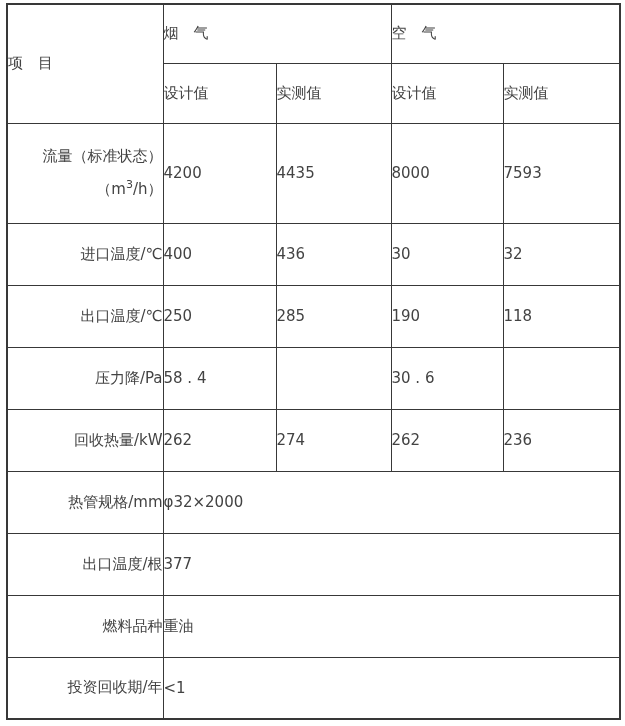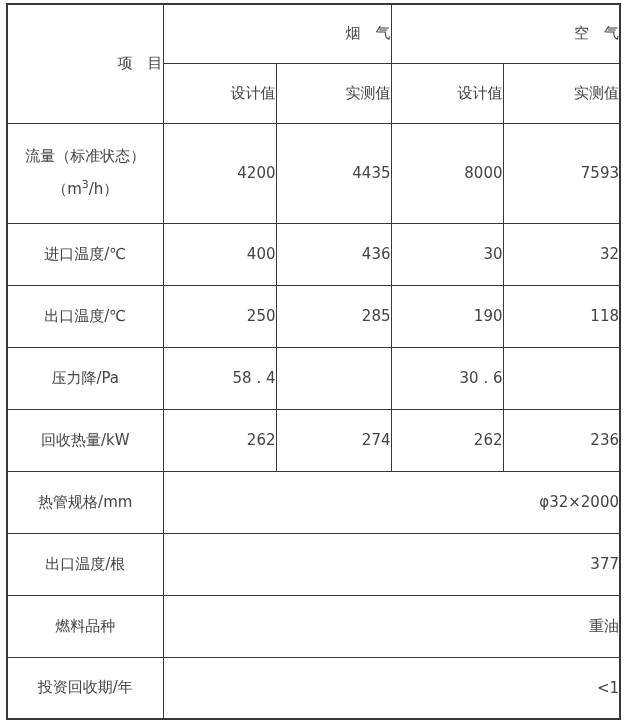--- a/index.html
+++ b/index.html
@@ -21,28 +21,28 @@
   }
   table.spec td {
     border: 1px solid #383838;
     font-size: 15px;
     color: #434343;
     vertical-align: middle;
     overflow: hidden;
     padding: 0;
   }
   td.hdr {
-    text-align: right;
+    text-align: left;
   }
   td.label-cell {
-    text-align: center;
+    text-align: right;
     padding-left: 3px;
   }
   td.value-cell {
-    text-align: right;
+    text-align: left;
   }
   tr.hrow1 { height: 59px; }
   tr.hrow2 { height: 60px; }
   tr.flow-row { height: 100px; }
   tr.data-row { height: 62px; }
   .label-line2 {
     margin-top: 14px;
   }
   .sup {
     font-size: 11px;

